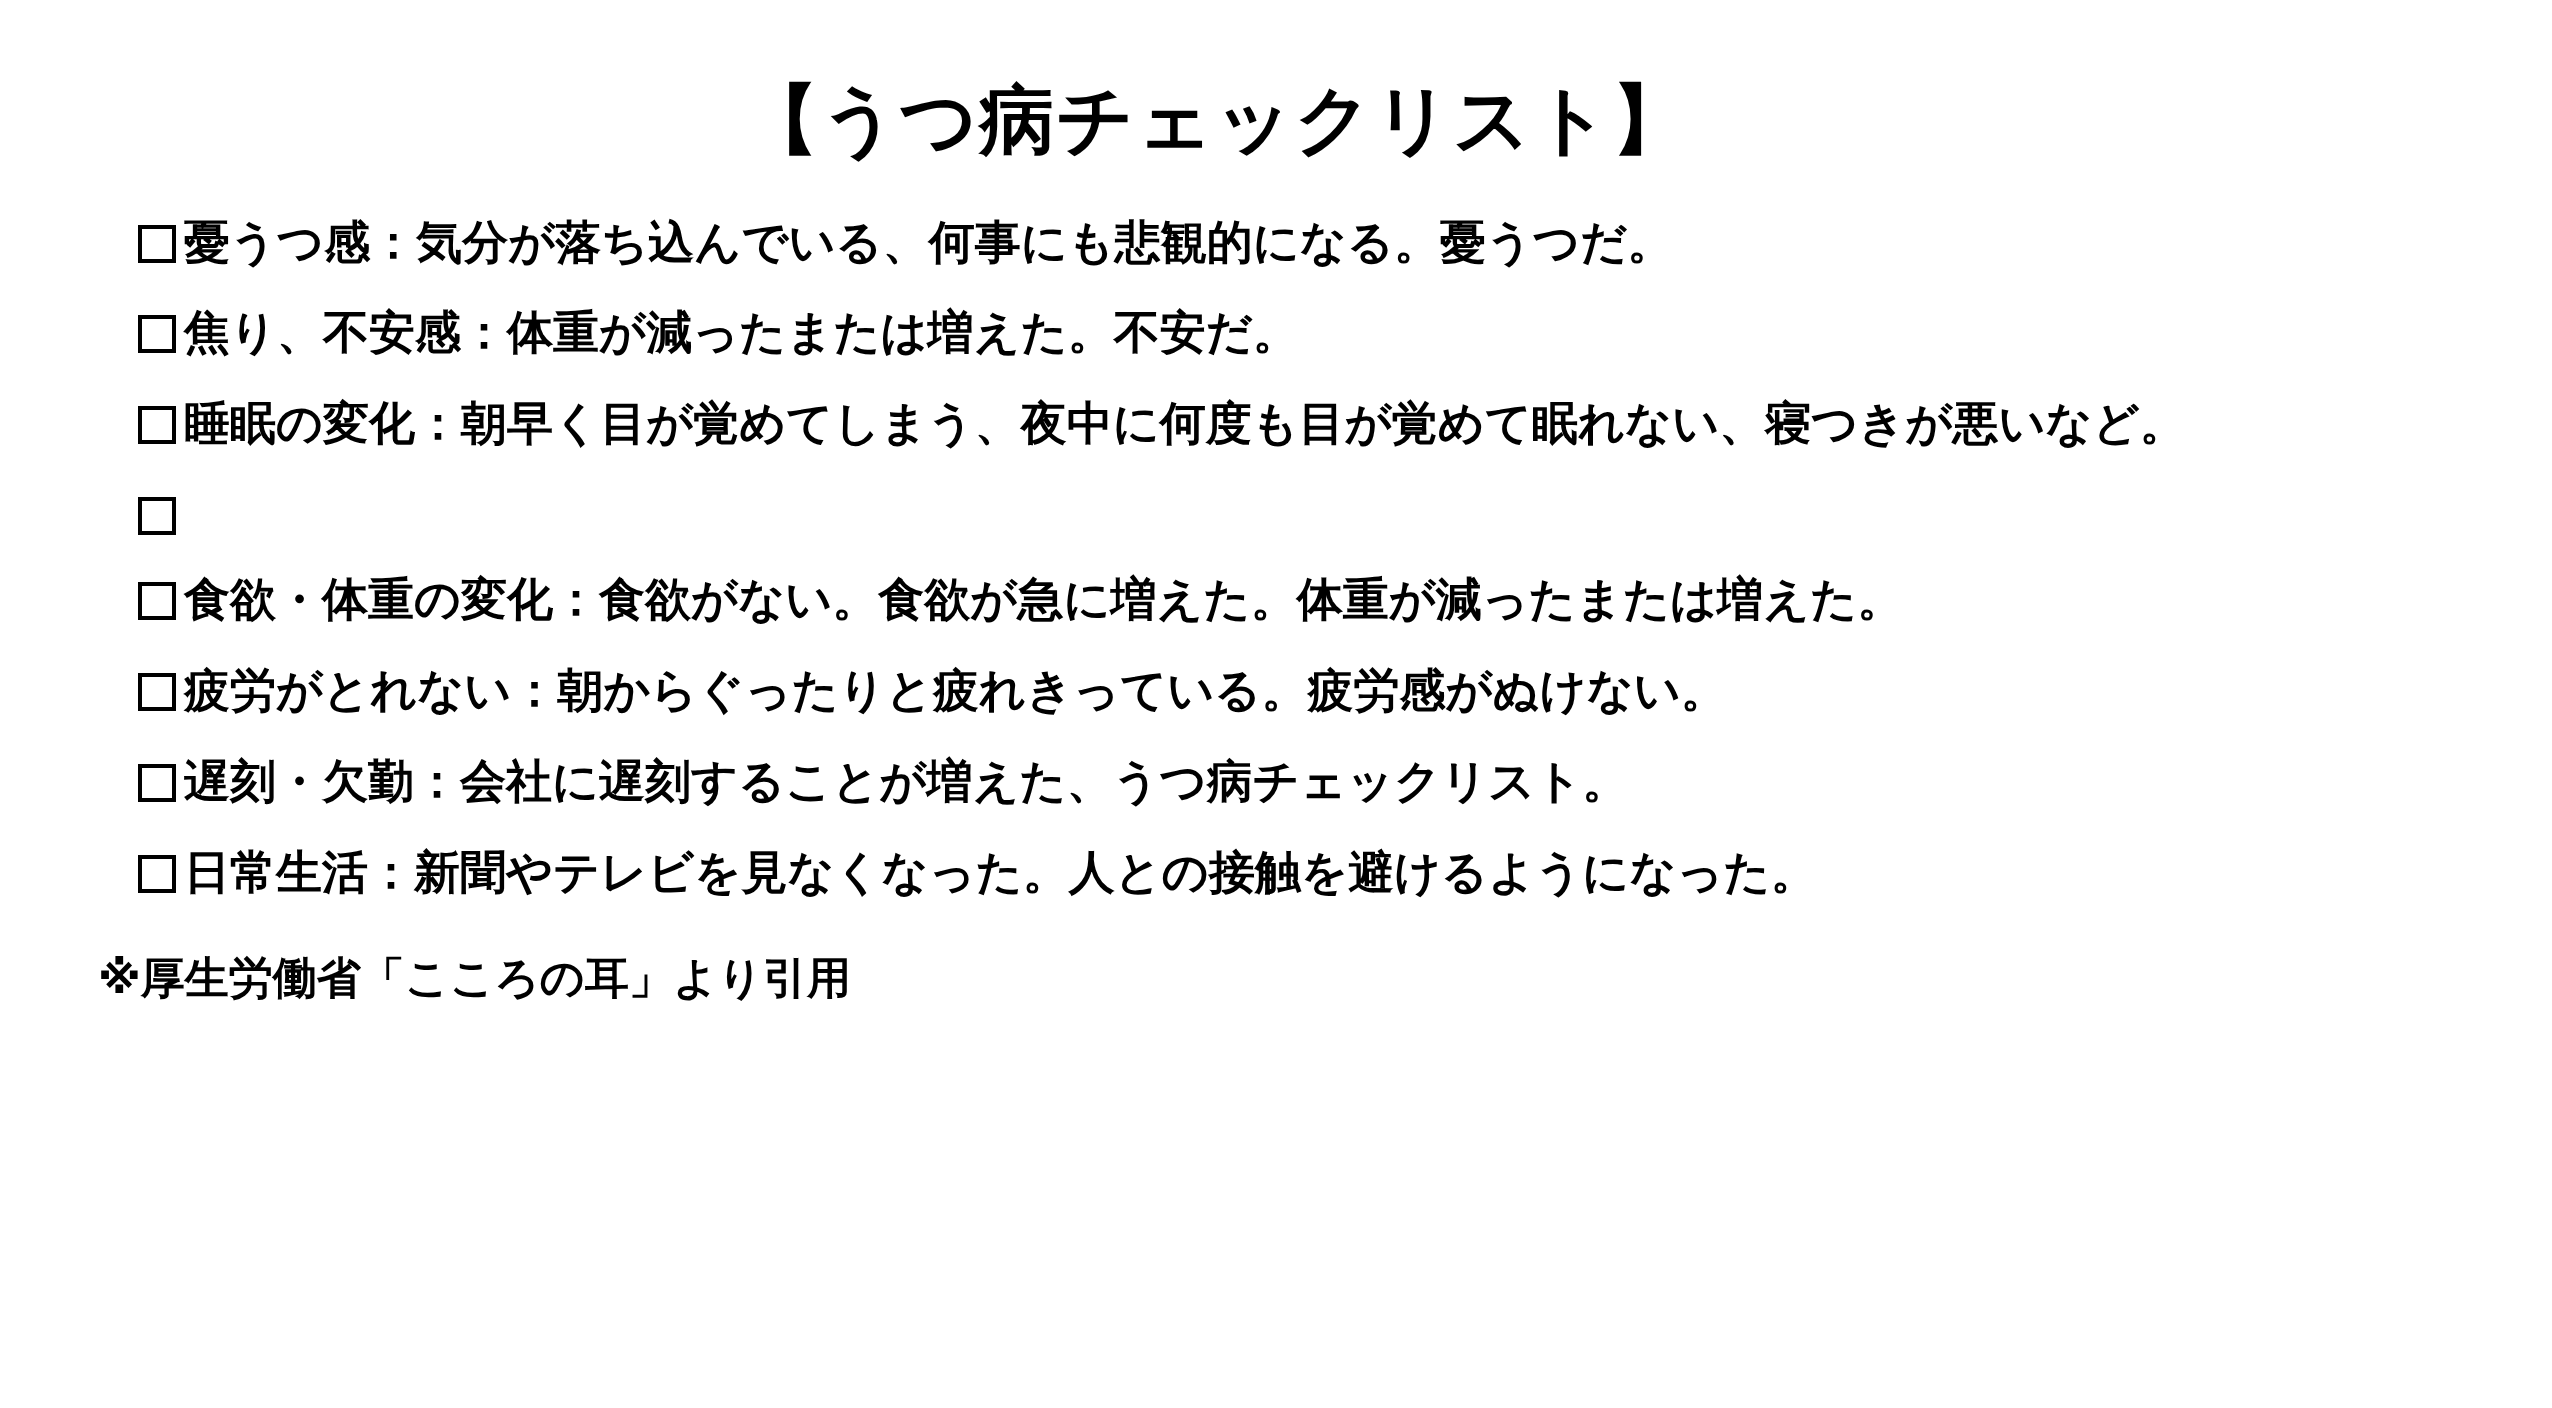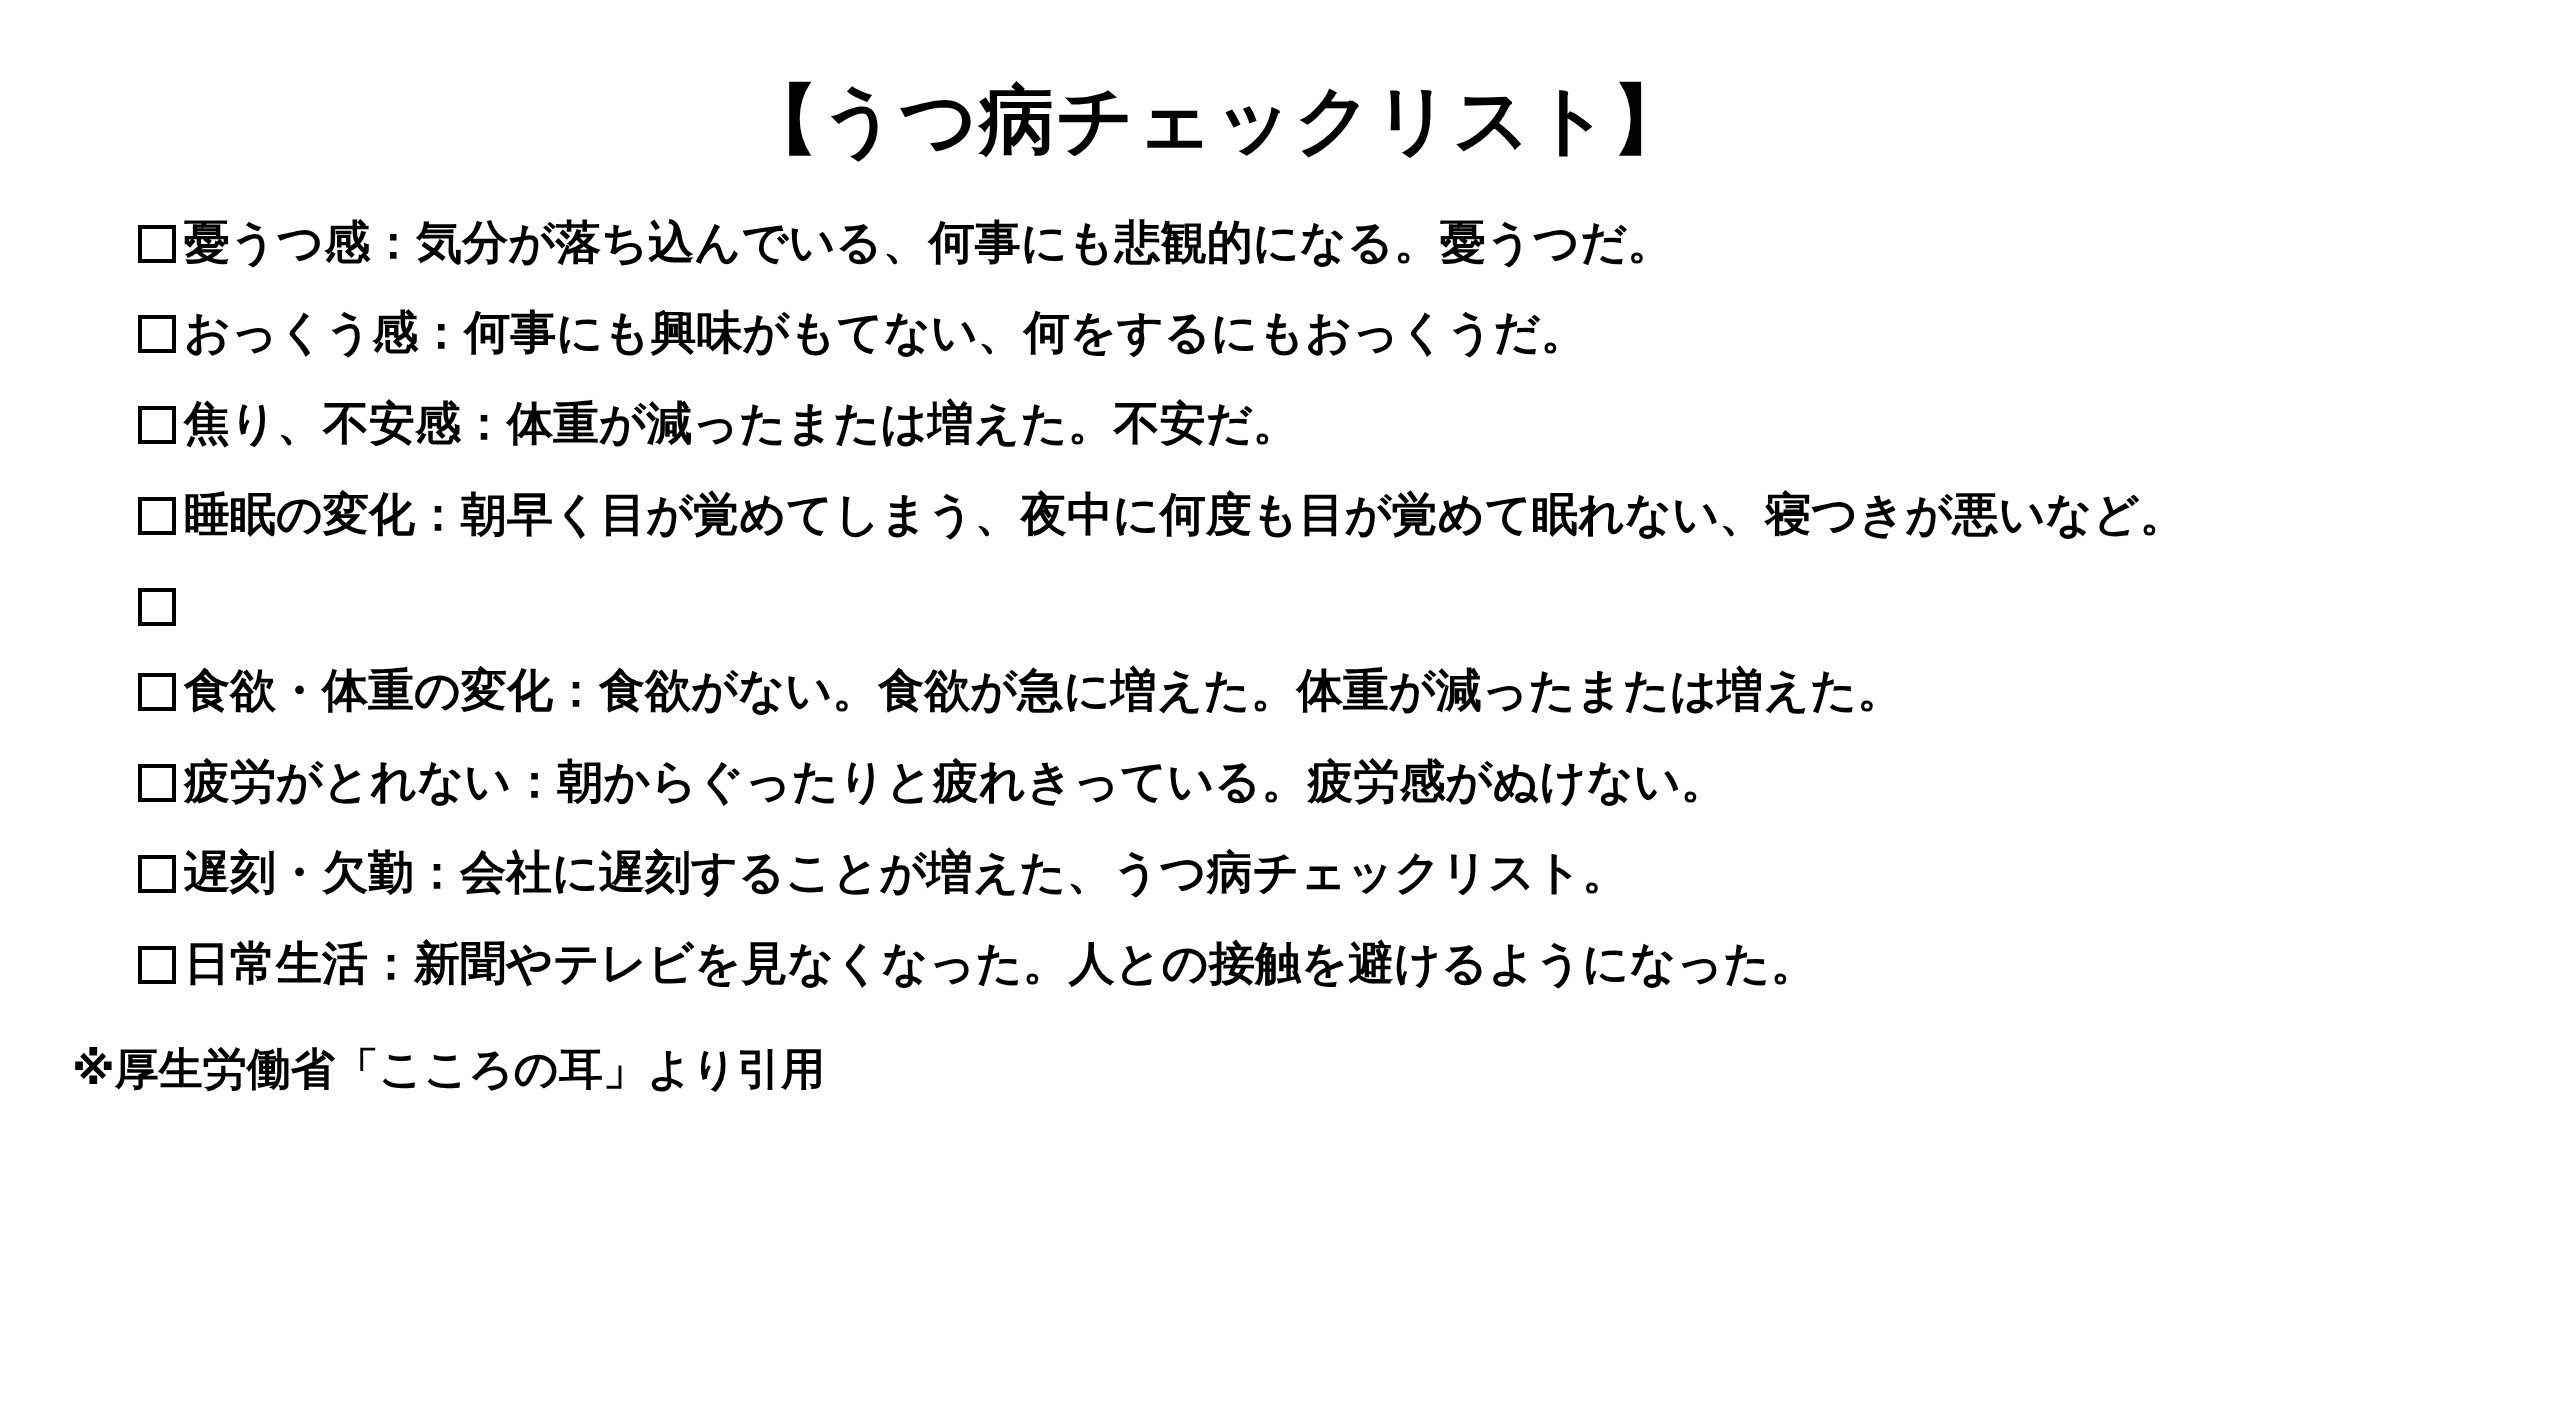--- a/index.html
+++ b/index.html
@@ -57,43 +57,39 @@
     border: 4px solid #000000;
     box-sizing: border-box;
     margin-top: 9px;
     margin-right: 8px;
     background: #ffffff;
   }
   .item-text {
     display: inline-block;
   }
   .note {
-    padding-left: 72px;
+    padding-left: 98px;
     margin-top: 54px;
     font-size: 44px;
     font-weight: 700;
     line-height: 1.15;
     white-space: nowrap;
   }
 </style>
 </head>
 <body>
 
 <div class="page">
 
   <h1 class="title">【うつ病チェックリスト】</h1>
 
   <ul class="list">
     <li class="item">
       <span class="checkbox"></span>
       <span class="item-text">憂うつ感：気分が落ち込んでいる、何事にも悲観的になる。憂うつだ。</span>
-    </li>
-    <li class="item">
-      <span class="checkbox"></span>
-      <span class="item-text">おっくう感：何事にも興味がもてない、何をするにもおっくうだ。</span>
     </li>
     <li class="item">
       <span class="checkbox"></span>
       <span class="item-text">焦り、不安感：体重が減ったまたは増えた。不安だ。</span>
     </li>
     <li class="item">
       <span class="checkbox"></span>
       <span class="item-text">睡眠の変化：朝早く目が覚めてしまう、夜中に何度も目が覚めて眠れない、寝つきが悪いなど。</span>
     </li>
     <li class="item">

